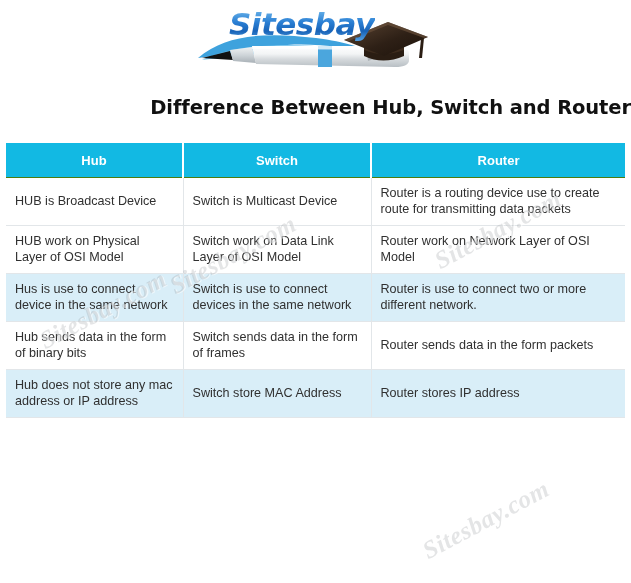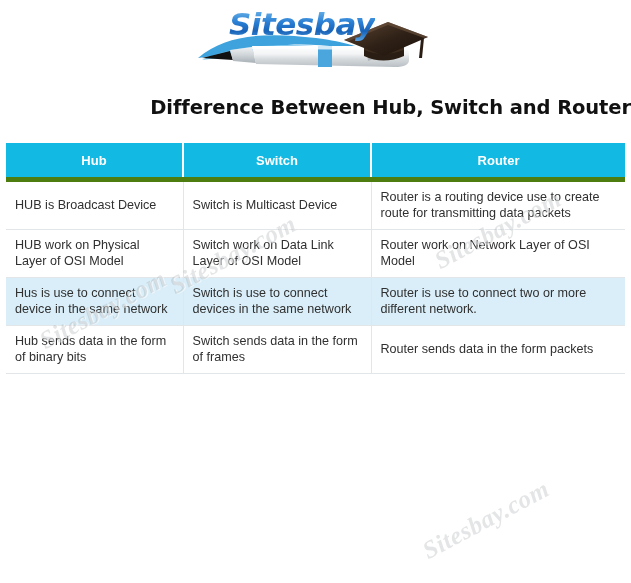--- a/index.html
+++ b/index.html
@@ -122,21 +122,21 @@
   table.cmp thead th {
     background: #12b9e3;
     color: #ffffff;
     font-family: "Liberation Sans", sans-serif;
     font-size: 13px;
     font-weight: bold;
     text-align: center;
     height: 34px;
     padding: 0 22px;
     border-right: 2px solid #ffffff;
-    border-bottom: 5px solid #4d7c0f;
+    border-bottom: 1px solid #4d7c0f;
   }
   table.cmp thead th:last-child { border-right: none; }
 
   table.cmp tbody td {
     font-family: "Liberation Sans", sans-serif;
     font-size: 12.6px;
     line-height: 15.5px;
     color: #303030;
     vertical-align: middle;
     padding: 8px 9px 8px 9px;
@@ -256,20 +256,25 @@
       <tr class="even">
         <td>Hus is use to connect device in the same network</td>
         <td>Switch is use to connect devices in the same network</td>
         <td>Router is use to connect two or more different network.</td>
       </tr>
       <tr class="odd">
         <td>Hub sends data in the form of binary bits</td>
         <td>Switch sends data in the form of frames</td>
         <td>Router sends data in the form packets</td>
       </tr>
+      <tr class="even">
+        <td>Hub does not store any mac address or IP address</td>
+        <td>Switch store MAC Address</td>
+        <td>Router stores IP address</td>
+      </tr>
     </tbody>
   </table>
 </div>
 
 <div class="wm wm1">Sitesbay.com</div>
 <div class="wm wm2">Sitesbay.com</div>
 <div class="wm wm3">Sitesbay.com</div>
 <div class="wm wm5">Sitesbay.com</div>
 
 </body></html>

